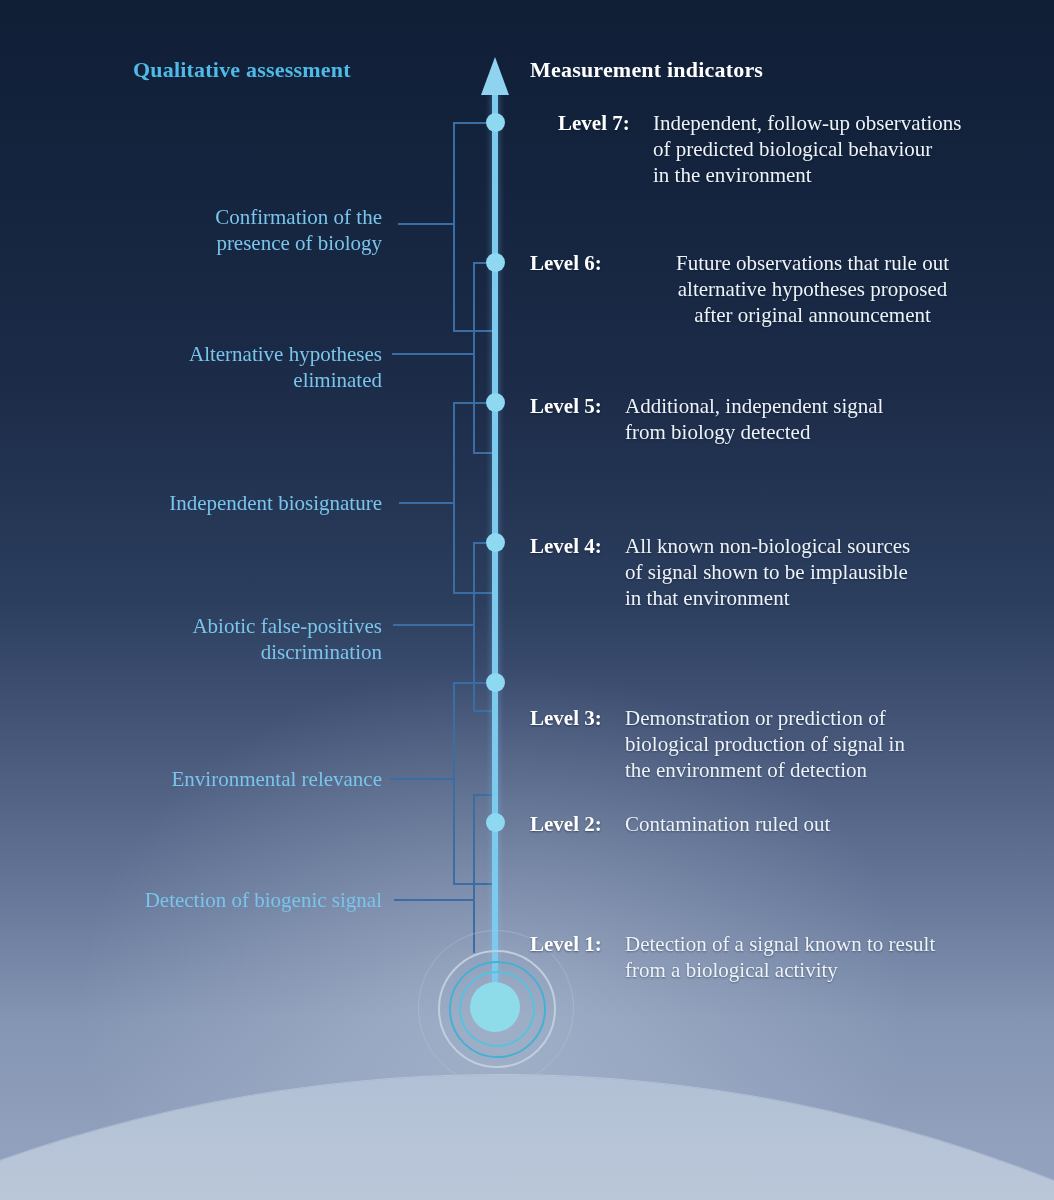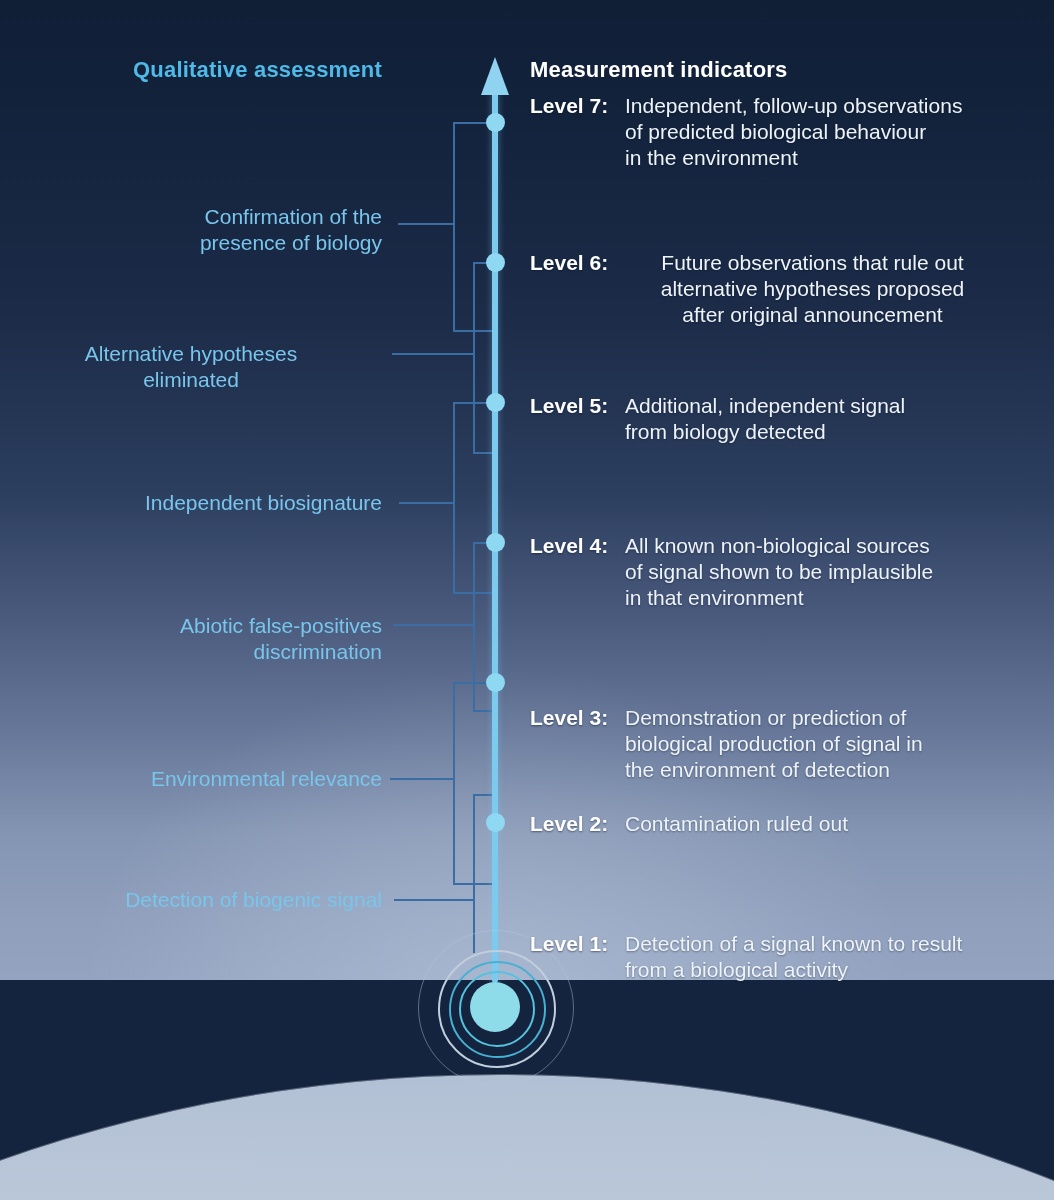--- a/index.html
+++ b/index.html
@@ -1,21 +1,21 @@
 <!DOCTYPE html>
 <html><head>
 <meta charset="utf-8">
 <style>
   html,body{margin:0;padding:0;}
   body{
     width:1054px;height:1200px;position:relative;overflow:hidden;
     font-family:"Liberation Sans","DejaVu Sans",sans-serif;
     background:#15243e;
   }
-  .stage{position:absolute;inset:0;width:1054px;height:980px;}
+  .stage{position:absolute;inset:0;width:1054px;height:1200px;font-family:Liberation Serif, serif;}
   
   .sky{
     position:absolute;inset:0;
     background:
       radial-gradient(ellipse 640px 520px at 495px 1005px, rgba(214,226,240,0.34), rgba(214,226,240,0) 65%),
       linear-gradient(180deg,
         #101e36 0%, #15253f 17%, #1c2c49 33%, #2c3e5e 50%,
         #47587b 62%, #67789a 75%, #8495b3 85%, #8f9fbc 94%, #93a3c0 100%);
   }
   
@@ -114,29 +114,29 @@
   <div class="dot" style="top:813px;"></div>
 
   <div class="ring" style="left:418px;top:930px;width:154px;height:154px;border:1.5px solid rgba(180,198,220,0.45);"></div>
   <div class="ring" style="left:438px;top:950px;width:114px;height:114px;border:2px solid #c0cedd;"></div>
   <div class="ring" style="left:448.5px;top:960.5px;width:93px;height:93px;border:2px solid #46b0d2;"></div>
   <div class="ring" style="left:459px;top:971px;width:72px;height:72px;border:2px solid #55c2de;"></div>
   <div class="core"></div>
 
   <div class="qlabel" style="top:204px;">Confirmation of the
 presence of biology</div>
-  <div class="qlabel" style="top:341px;text-align:center;">Alternative hypotheses
+  <div class="qlabel" style="top:341px;">Alternative hypotheses
 eliminated</div>
   <div class="qlabel" style="top:490px;">Independent biosignature</div>
   <div class="qlabel" style="top:766px;">Environmental relevance</div>
   <div class="qlabel" style="top:613px;">Abiotic false-positives
 discrimination</div>
   <div class="qlabel" style="top:887px;">Detection of biogenic signal</div>
 
-  <div class="level" style="top:93px;">
+  <div class="level" style="top:110px;margin-left:28px;">
     <span class="level-name">Level 7:</span>
     <span class="level-desc">Independent, follow-up observations
 of predicted biological behaviour
 in the environment</span>
   </div>
   <div class="level" style="top:250px;text-align:center;">
     <span class="level-name">Level 6:</span>
     <span class="level-desc">Future observations that rule out
 alternative hypotheses proposed
 after original announcement</span>

